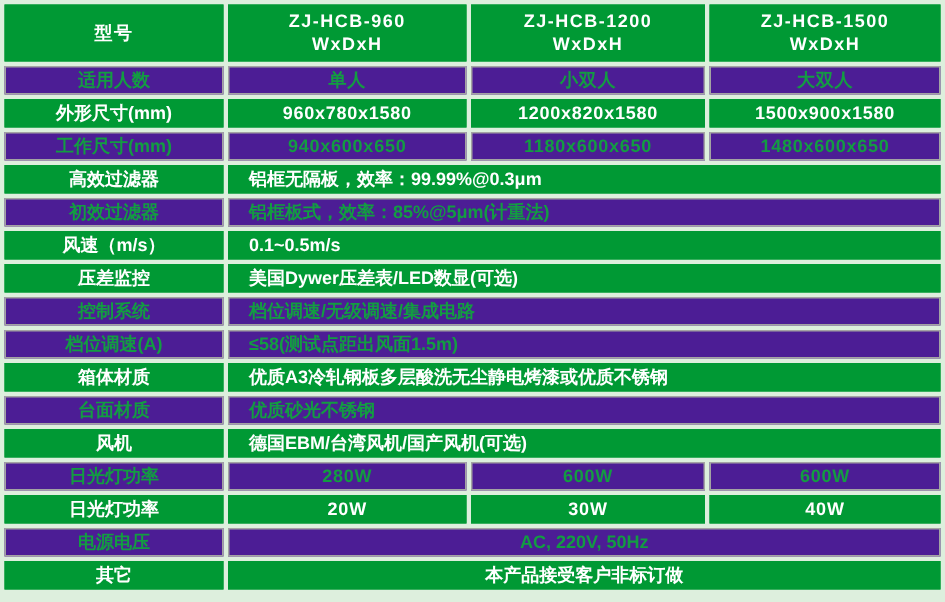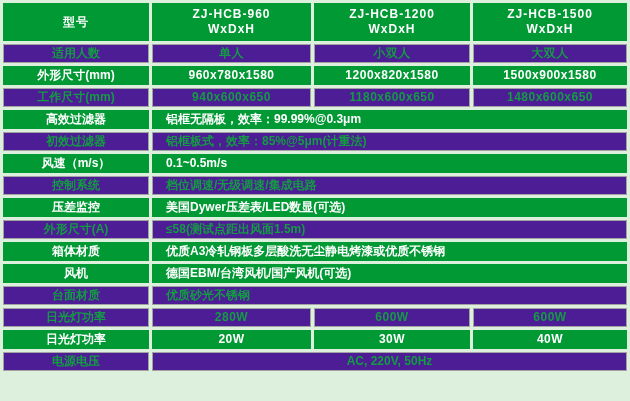--- a/index.html
+++ b/index.html
@@ -101,54 +101,58 @@
         </tr>
         <tr>
           <td class="w">初效过滤器</td>
           <td colspan="3" class="w left">铝框板式，效率：85%@5μm(计重法)</td>
         </tr>
         <tr>
           <td class="g">风速（m/s）</td>
           <td colspan="3" class="g left">0.1~0.5m/s</td>
         </tr>
         <tr>
+          <td class="g">压差监控</td>
+          <td colspan="3" class="g left">美国Dywer压差表/LED数显(可选)</td>
+        </tr>
+        <tr>
           <td class="w">控制系统</td>
           <td colspan="3" class="w left">档位调速/无级调速/集成电路</td>
         </tr>
         <tr>
-          <td class="g">压差监控</td>
-          <td colspan="3" class="g left">美国Dywer压差表/LED数显(可选)</td>
-        </tr>
-        <tr>
-          <td class="w">外形尺寸(A)</td>
+          <td class="w">档位调速(A)</td>
           <td colspan="3" class="w left">≤58(测试点距出风面1.5m)</td>
         </tr>
         <tr>
           <td class="g">箱体材质</td>
           <td colspan="3" class="g left">优质A3冷轧钢板多层酸洗无尘静电烤漆或优质不锈钢</td>
         </tr>
         <tr>
+          <td class="w">台面材质</td>
+          <td colspan="3" class="w left">优质砂光不锈钢</td>
+        </tr>
+        <tr>
           <td class="g">风机</td>
           <td colspan="3" class="g left">德国EBM/台湾风机/国产风机(可选)</td>
-        </tr>
-        <tr>
-          <td class="w">台面材质</td>
-          <td colspan="3" class="w left">优质砂光不锈钢</td>
         </tr>
         <tr>
           <td class="w">日光灯功率</td>
           <td class="w num">280W</td>
           <td class="w num">600W</td>
           <td class="w num">600W</td>
         </tr>
         <tr>
           <td class="g">日光灯功率</td>
           <td class="g num">20W</td>
           <td class="g num">30W</td>
           <td class="g num">40W</td>
         </tr>
         <tr>
           <td class="w">电源电压</td>
           <td colspan="3" class="w">AC, 220V, 50Hz</td>
         </tr>
+        <tr>
+          <td class="g">其它</td>
+          <td colspan="3" class="g">本产品接受客户非标订做</td>
+        </tr>
       </tbody>
   </table>
 </div>
 
 </body></html>

